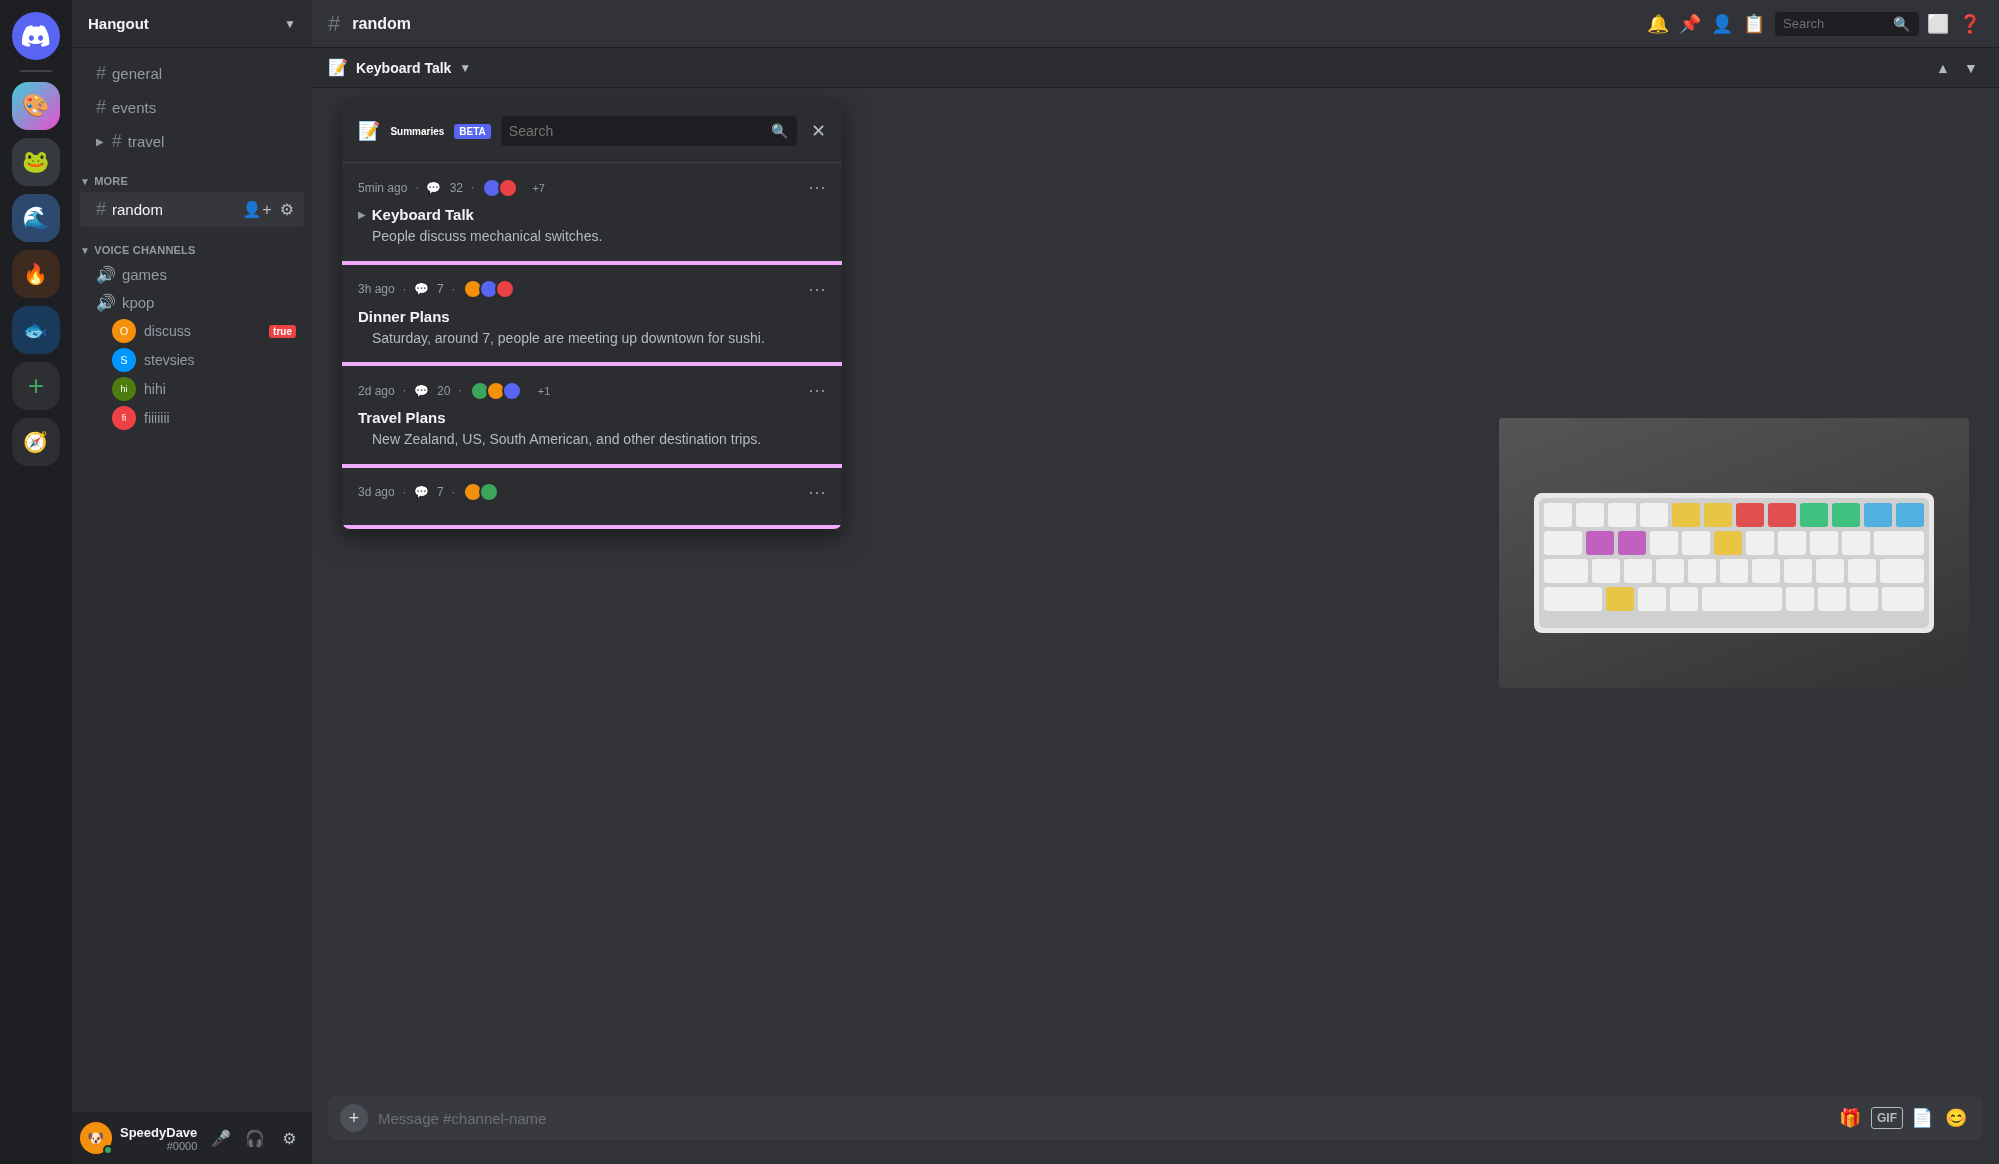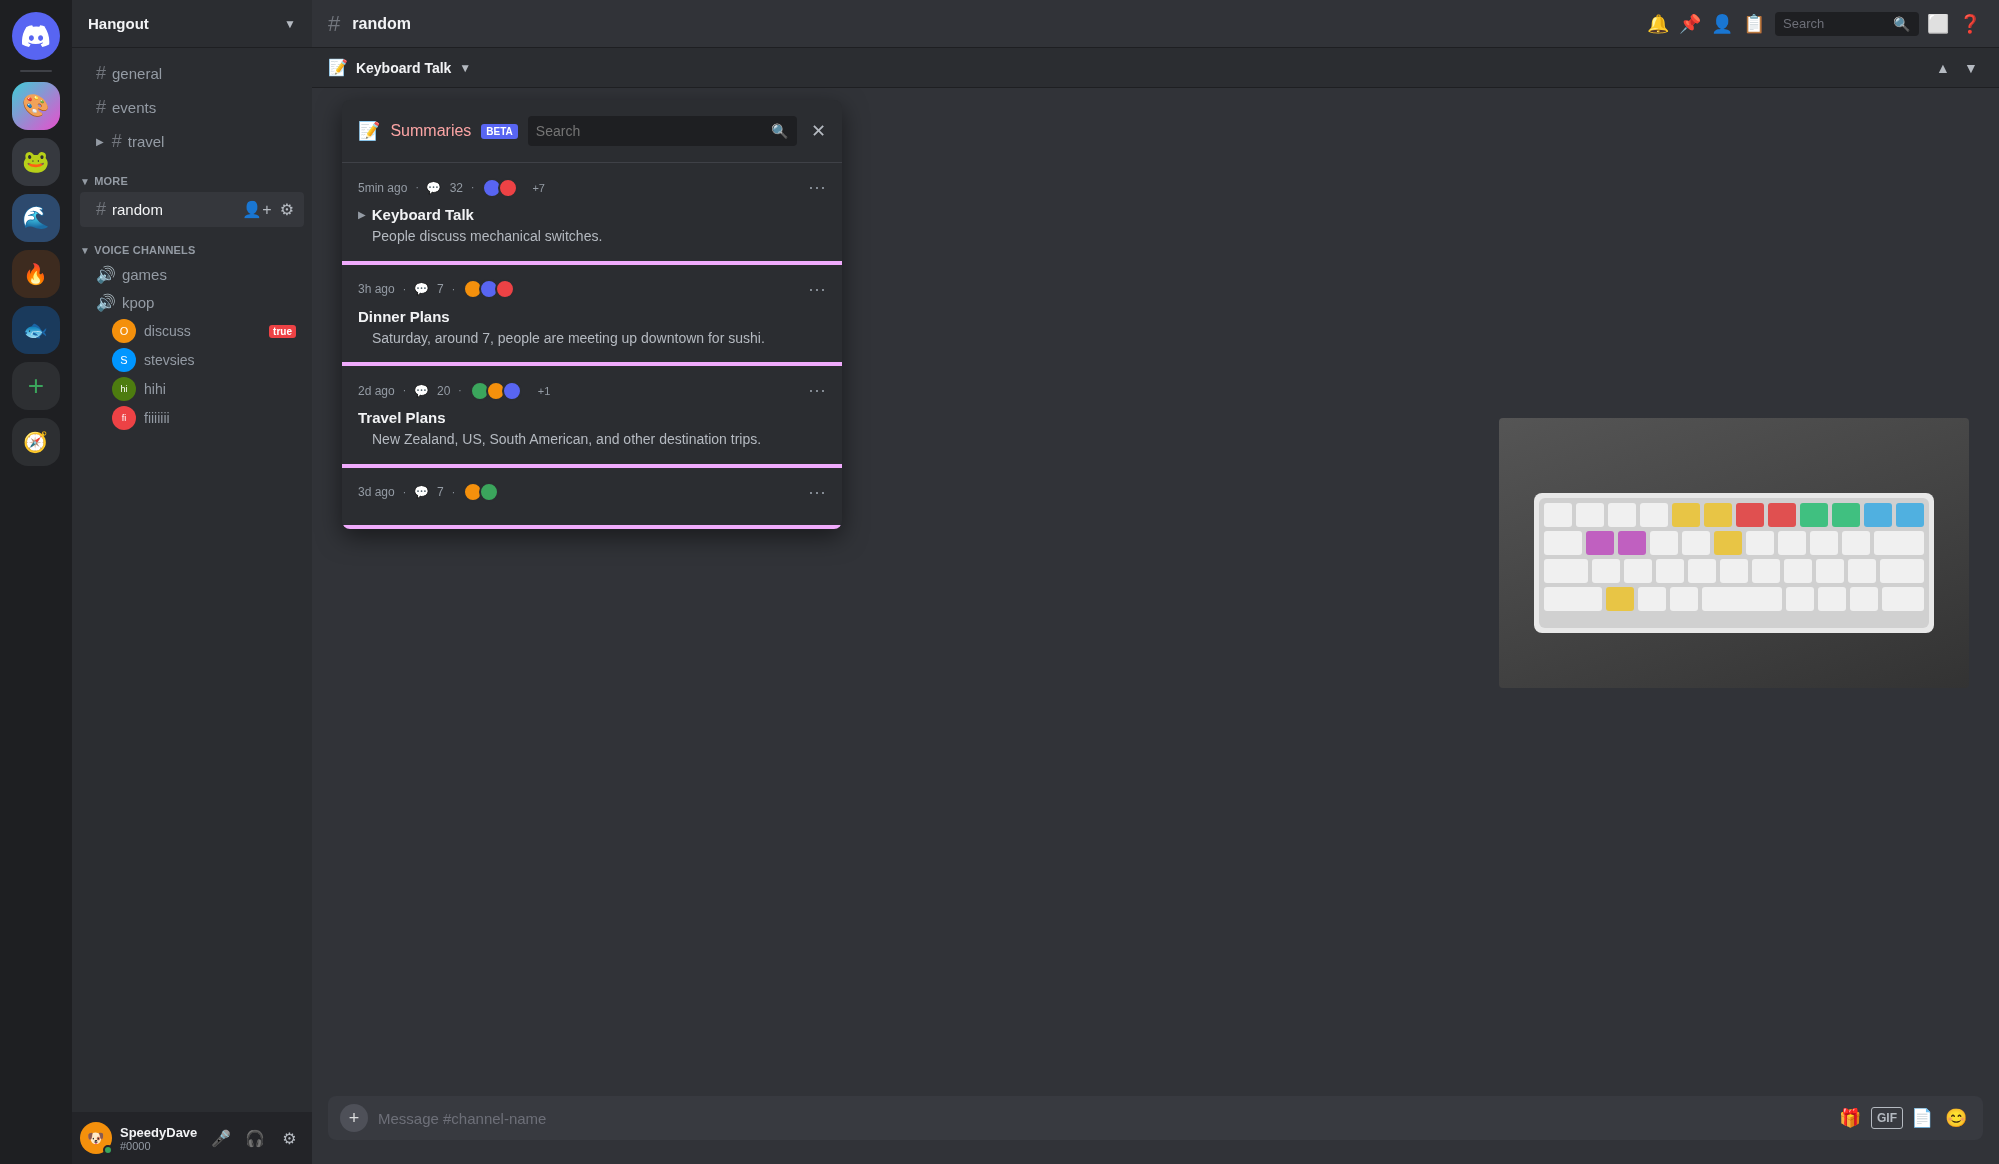--- a/index.html
+++ b/index.html
@@ -203,21 +203,21 @@
       height: 10px;
       border-radius: 50%;
       background: #3ba55c;
       position: absolute;
       bottom: -1px;
       right: -1px;
       border: 2px solid #232428;
     }
     .user-info { flex: 1; }
     .user-name { font-size: 13px; font-weight: 600; color: #f2f3f5; }
-    .user-tag { font-size: 11px; color: #949ba4; }
+    .user-tag { font-size: 11px; color: #949ba4; text-align: right; }
     .user-panel-actions { display: flex; gap: 2px; }
     .user-panel-btn {
       width: 32px;
       height: 32px;
       display: flex;
       align-items: center;
       justify-content: center;
       border-radius: 4px;
       cursor: pointer;
       color: #b5bac1;
@@ -300,23 +300,23 @@
       align-items: center;
       padding: 16px;
       gap: 10px;
       border-bottom: 1px solid #3f4147;
     }
     .summaries-icon {
       color: #b5bac1;
       font-size: 18px;
     }
     .summaries-title {
-      font-size: 16px;
-      font-weight: 400;
-      color: #fca5a5;
+      font-size: 10px;
+      font-weight: 700;
+      color: #ffffff;
     }
     .beta-badge {
       background: #5865f2;
       color: white;
       font-size: 10px;
       font-weight: 700;
       padding: 2px 5px;
       border-radius: 3px;
     }
     .summaries-search {

